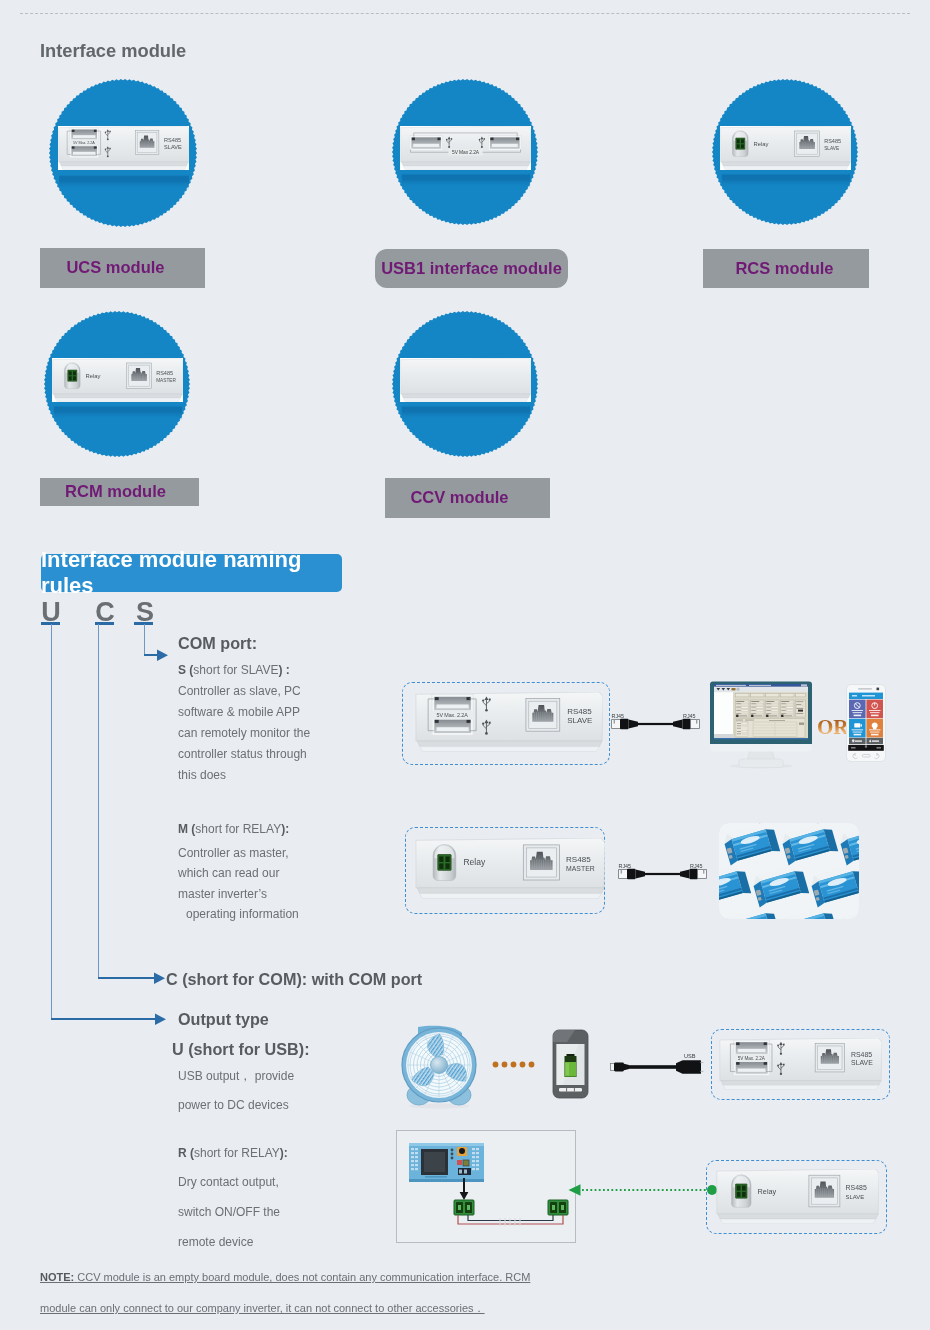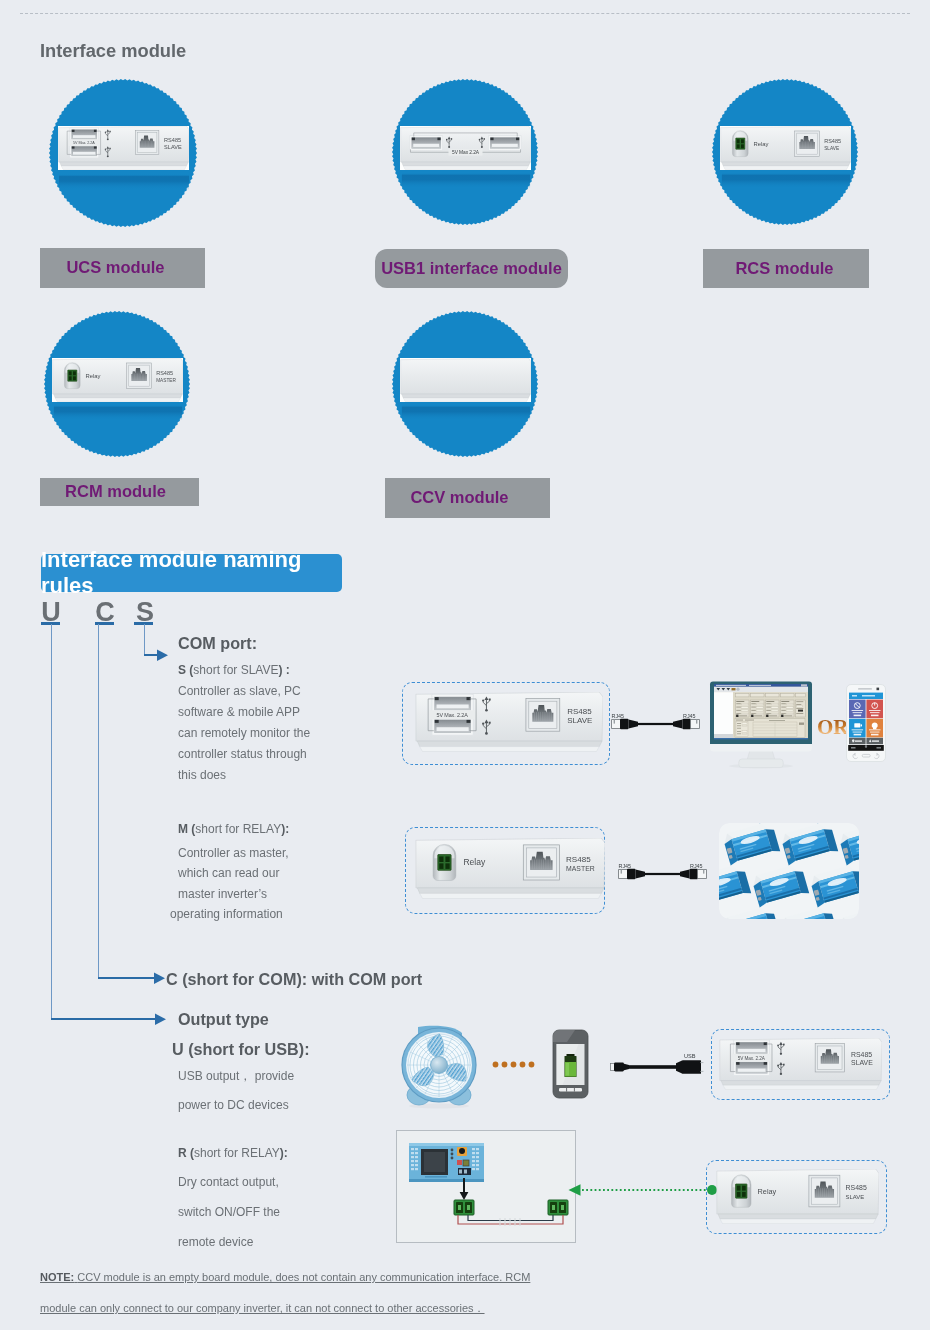--- a/index.html
+++ b/index.html
@@ -319,21 +319,21 @@
 <div class="txt" style="left:178px;top:663px;"><b>S (</b><span>short for SLAVE</span><b>) :</b></div>
 <div class="txt" style="left:178px;top:684px;">Controller as slave, PC</div>
 <div class="txt" style="left:178px;top:705px;">software &amp; mobile APP</div>
 <div class="txt" style="left:178px;top:726px;">can remotely monitor the</div>
 <div class="txt" style="left:178px;top:747px;">controller status through</div>
 <div class="txt" style="left:178px;top:768px;">this does</div>
 <div class="txt" style="left:178px;top:822px;"><b>M (</b><span>short for RELAY</span><b>):</b></div>
 <div class="txt" style="left:178px;top:846.0px;">Controller as master,</div>
 <div class="txt" style="left:178px;top:866.4px;">which can read our</div>
 <div class="txt" style="left:178px;top:886.8px;">master inverter’s</div>
-<div class="txt" style="left:170px;top:907.2px;">operating information</div>
+<div class="txt" style="left:186px;top:907.2px;">operating information</div>
 <div class="hdr" style="left:166px;top:970px;"><span>C (short for COM)</span><span>: with COM port</span></div>
 <div class="hdr" style="left:178px;top:1010px;">Output type</div>
 <div class="hdr" style="left:172px;top:1040px;text-align:right;">U (short for USB):</div>
 <div class="txt" style="left:178px;top:1068.0px;">USB output， provide</div>
 <div class="txt" style="left:178px;top:1097.8px;">power to DC devices</div>
 <div class="txt" style="left:178px;top:1146px;"><b>R (</b><span>short for RELAY</span><b>):</b></div>
 <div class="txt" style="left:178px;top:1175.0px;">Dry contact output,</div>
 <div class="txt" style="left:178px;top:1204.8px;">switch ON/OFF the</div>
 <div class="txt" style="left:178px;top:1234.6px;">remote device</div>
 <div class="note" style="left:40px;top:1271px;"><b>NOTE:</b> <span>CCV module is an empty board module, does not contain any communication interface. RCM</span></div>

